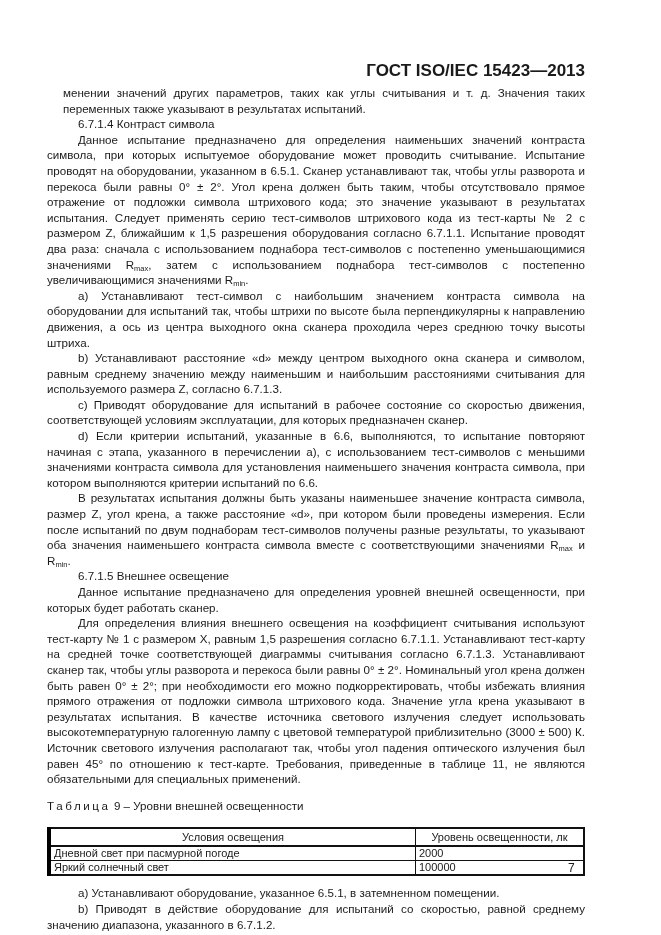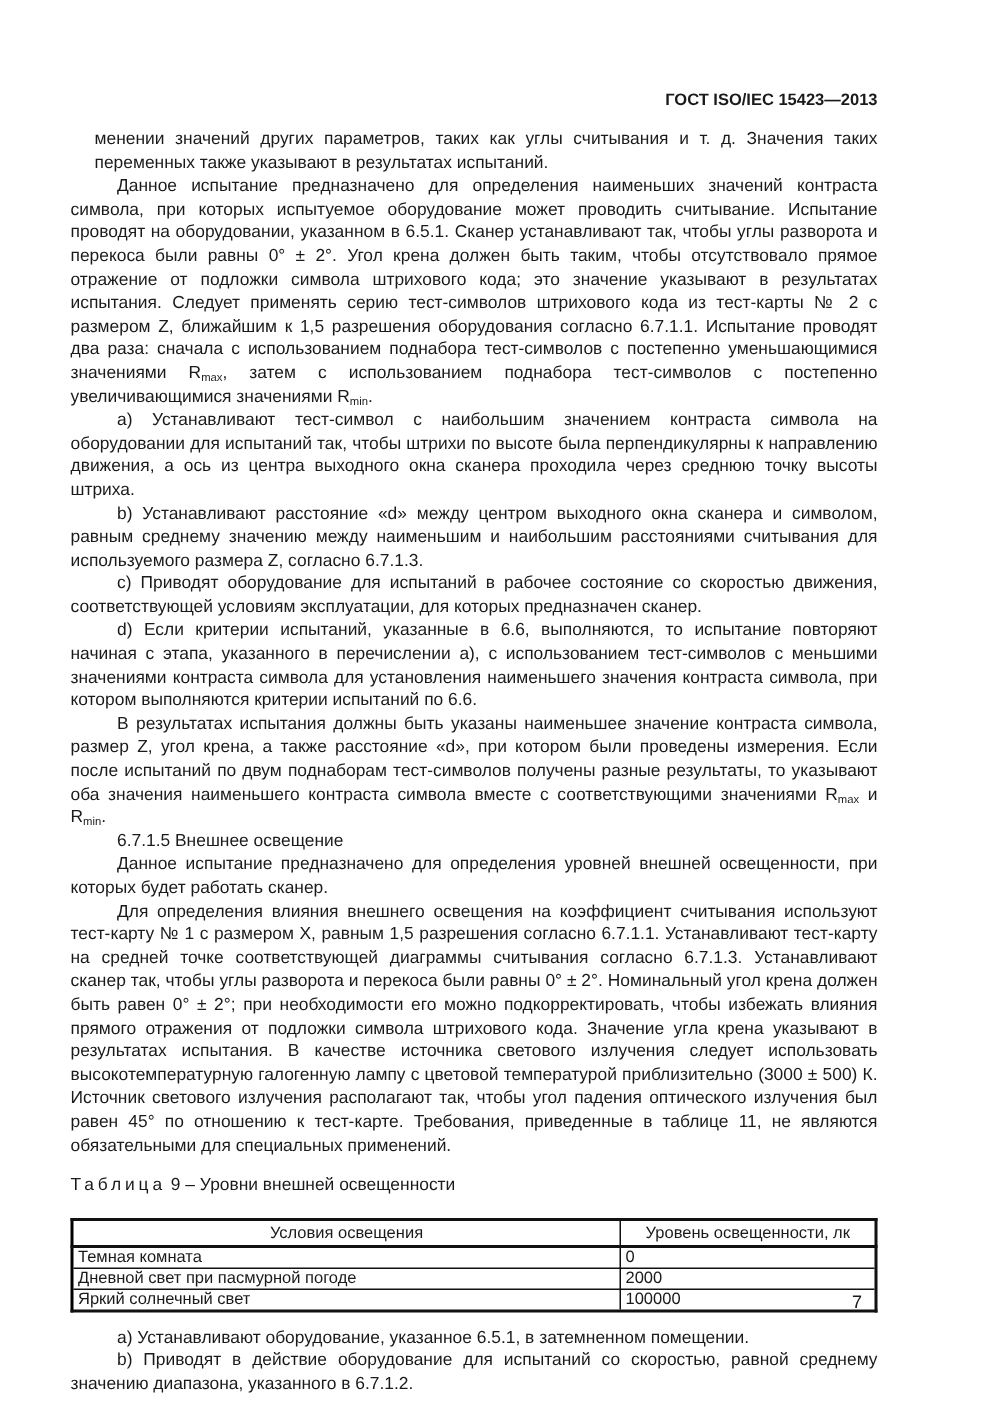--- a/index.html
+++ b/index.html
@@ -3,21 +3,21 @@
   <meta charset="utf-8">
   <style>
     html, body { margin: 0; padding: 0; background: #ffffff; }
     body {
       width: 661px; height: 935px; position: relative; overflow: hidden;
       font-family: "Liberation Sans", "DejaVu Sans", sans-serif;
       color: #1a1a1a;
     }
     .header {
       position: absolute; top: 61px; right: 76px;
-      font-weight: bold; font-size: 11px; letter-spacing: 0; text-align: right;
+      font-weight: bold; font-size: 17px; letter-spacing: 0; text-align: right;
     }
     .body-text {
       position: absolute; left: 47px; top: 85px; width: 538px;
       font-size: 11.6px; line-height: 15.6px;
       text-align: justify;
     }
     .p { margin: 0; text-indent: 31px; }
     .p.noindent { text-indent: 0; margin-left: 16px; }
     sub { font-size: 7.5px; vertical-align: -2px; line-height: 0; }
     .table-caption {
@@ -26,35 +26,36 @@
     .spaced { letter-spacing: 2.6px; }
     table.t9 {
       width: 538px; border-collapse: collapse; margin: 0 0 9px 0;
       font-size: 11px; line-height: 13px;
     }
     table.t9 th, table.t9 td {
       border: 1px solid #111; padding: 0 3px; text-align: left;
       font-weight: normal; height: 13px;
     }
     table.t9 thead th { text-align: center; border-top: 2px solid #111; border-bottom: 2px solid #111; height: 15px; padding-top: 1px;}
-    table.t9 th:first-child, table.t9 td:first-child { width: 358px; border-left: 2px solid #000000; }
+    table.t9 th:first-child, table.t9 td:first-child { width: 358px; border-left: 4px solid #000000; }
     table.t9 th:last-child, table.t9 td:last-child { border-right: 2px solid #111; margin-left: 44px; }
     table.t9 tbody tr:last-child td { border-bottom: 2px solid #111; }
     .page-number {
       position: absolute; top: 861px; left: 568px; font-size: 12px;
     }
   </style>
 </head>
 <body>
 
 <div class="header">ГОСТ ISO/IEC 15423—2013</div>
 
 <div class="body-text">
   <div id="before-table">
       <p class="p noindent">менении значений других параметров, таких как углы считывания и т. д. Значения таких переменных также указывают в результатах испытаний.</p>
+      <p class="p">6.7.1.4 Контраст символа</p>
       <p class="p"><span>Данное испытание предназначено для определения наименьших значений контраста символа, при которых испытуемое оборудование может проводить считывание. Испытание проводят на оборудовании, указанном в 6.5.1. Сканер устанавливают так, чтобы углы разворота и перекоса были равны 0° ± 2°. Угол крена должен быть таким, чтобы отсутствовало прямое отражение от подложки символа штрихового кода; это значение указывают в результатах испытания. Следует применять серию тест-символов штрихового кода из тест-карты № 2 с размером Z, ближайшим к 1,5 разрешения оборудования согласно 6.7.1.1. Испытание проводят два раза: сначала с использованием поднабора тест-символов с постепенно уменьшающимися значениями R</span><sub>max</sub><span>, затем с использованием поднабора тест-символов с постепенно увеличивающимися значениями R</span><sub>min</sub><span>.</span></p>
       <p class="p">a) Устанавливают тест-символ с наибольшим значением контраста символа на оборудовании для испытаний так, чтобы штрихи по высоте была перпендикулярны к направлению движения, а ось из центра выходного окна сканера проходила через среднюю точку высоты штриха.</p>
       <p class="p">b) Устанавливают расстояние «d» между центром выходного окна сканера и символом, равным среднему значению между наименьшим и наибольшим расстояниями считывания для используемого размера Z, согласно 6.7.1.3.</p>
       <p class="p">c) Приводят оборудование для испытаний в рабочее состояние со скоростью движения, соответствующей условиям эксплуатации, для которых предназначен сканер.</p>
       <p class="p">d) Если критерии испытаний, указанные в 6.6, выполняются, то испытание повторяют начиная с этапа, указанного в перечислении a), с использованием тест-символов с меньшими значениями контраста символа для установления наименьшего значения контраста символа, при котором выполняются критерии испытаний по 6.6.</p>
       <p class="p"><span>В результатах испытания должны быть указаны наименьшее значение контраста символа, размер Z, угол крена, а также расстояние «d», при котором были проведены измерения. Если после испытаний по двум поднаборам тест-символов получены разные результаты, то указывают оба значения наименьшего контраста символа вместе с соответствующими значениями R</span><sub>max</sub><span> и R</span><sub>min</sub><span>.</span></p>
       <p class="p">6.7.1.5 Внешнее освещение</p>
       <p class="p">Данное испытание предназначено для определения уровней внешней освещенности, при которых будет работать сканер.</p>
       <p class="p">Для определения влияния внешнего освещения на коэффициент считывания используют тест-карту № 1 с размером X, равным 1,5 разрешения согласно 6.7.1.1. Устанавливают тест-карту на средней точке соответствующей диаграммы считывания согласно 6.7.1.3. Устанавливают сканер так, чтобы углы разворота и перекоса были равны 0° ± 2°. Номинальный угол крена должен быть равен 0° ± 2°; при необходимости его можно подкорректировать, чтобы избежать влияния прямого отражения от подложки символа штрихового кода. Значение угла крена указывают в результатах испытания. В качестве источника светового излучения следует использовать высокотемпературную галогенную лампу с цветовой температурой приблизительно (3000 ± 500) К. Источник светового излучения располагают так, чтобы угол падения оптического излучения был равен 45° по отношению к тест-карте. Требования, приведенные в таблице 11, не являются обязательными для специальных применений.</p>
     </div>
@@ -65,24 +66,20 @@
   </p>
   <table class="t9">
     <thead>
       <tr>
         <th>Условия освещения</th>
         <th>Уровень освещенности, лк</th>
       </tr>
     </thead>
     <tbody>
       <tr>
-        <td>Темная комната</td>
-        <td>0</td>
-      </tr>
-      <tr>
         <td>Дневной свет при пасмурной погоде</td>
         <td>2000</td>
       </tr>
       <tr>
         <td>Яркий солнечный свет</td>
         <td>100000</td>
       </tr>
     </tbody>
   </table>
 

